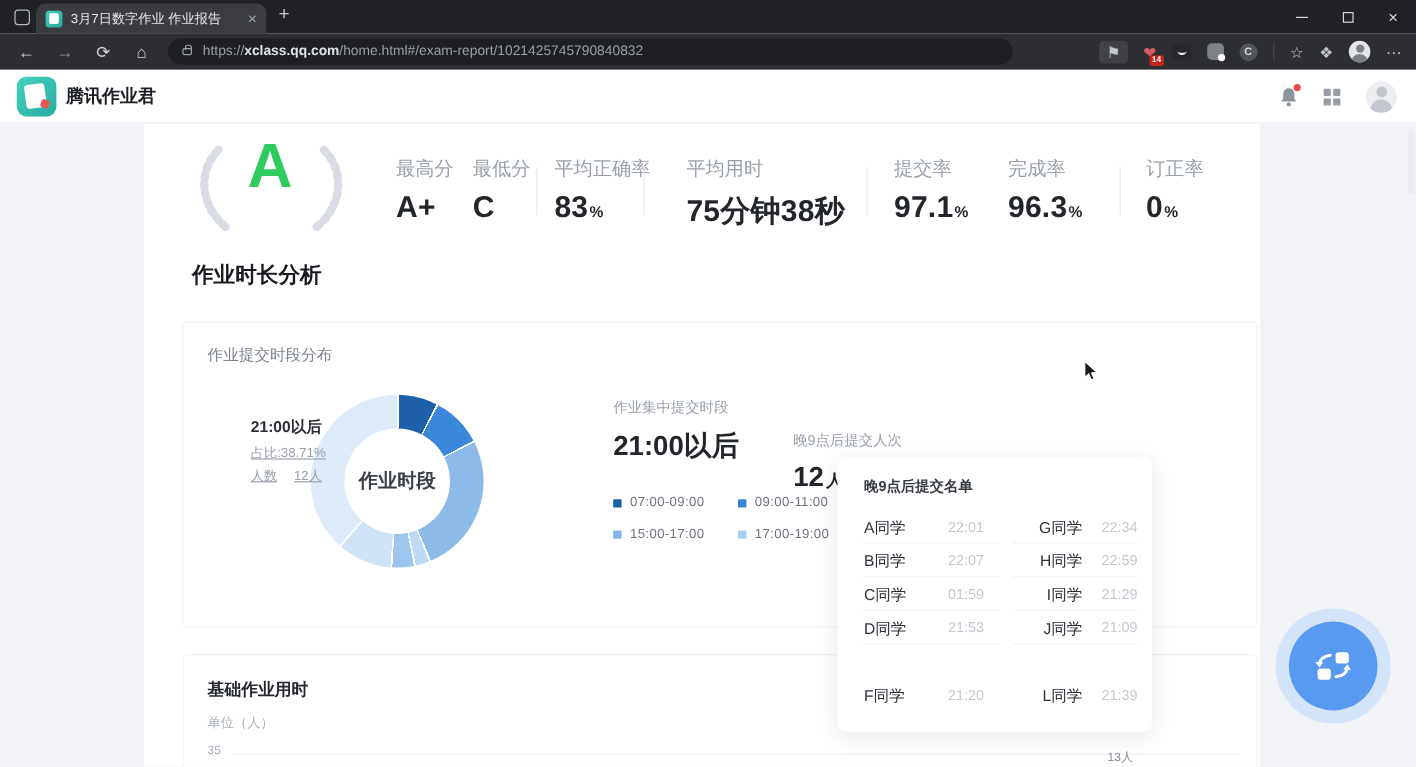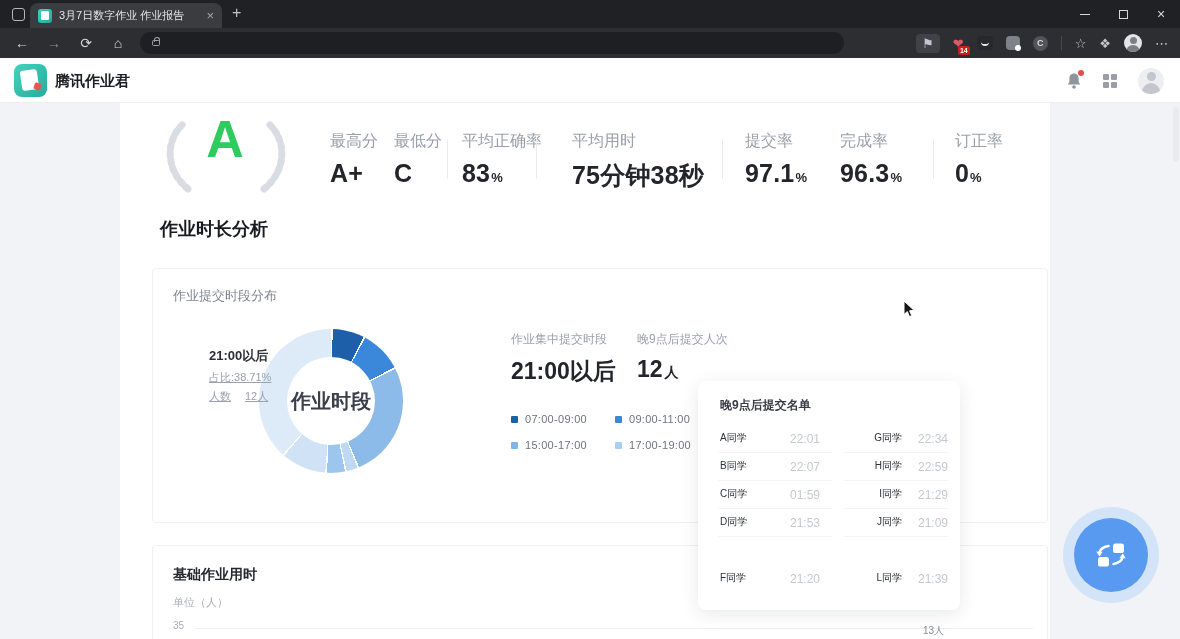--- a/index.html
+++ b/index.html
@@ -75,44 +75,44 @@
   .sdiv { position:absolute; top:36px; width:1px; height:40px; background:#e9ebee; }
   .d0{left:327px;} .d1{left:416px;} .d2{left:602px;} .d3{left:813px;}
 
   .section-title { position:absolute; left:40px; top:114px; font-size:18px; font-weight:bold; color:#181b1f; }
 
   .card1 { position:absolute; left:32px; top:165px; width:896px; height:255px; background:#fff; border:1px solid #eef0f2; border-radius:4px; }
   .card-title { position:absolute; left:20px; top:18px; font-size:13px; color:#7d848f; }
 
   .donut { position:absolute; left:106px; top:60px; width:144px; height:144px; border-radius:50%; }
   .hole { position:absolute; left:28px; top:28px; width:88px; height:88px; background:#fff; border-radius:50%; display:flex; align-items:center; justify-content:center; }
-  .hole span { font-size:20px; font-weight:bold; color:#3a404a; }
+  .hole span { font-size:16px; font-weight:bold; color:#3a404a; }
   .callout { position:absolute; left:56px; top:78px; z-index:3; }
   .callout .c1 { font-size:13px; font-weight:bold; color:#2a2e34; margin-bottom:5px; }
   .callout .c2 { font-size:11px; color:#9aa1ac; margin-bottom:4px;text-decoration:underline; }
   .callout .cv { margin-left:14px; }
 
   .fgroup { position:absolute; top:62px; }
-  .fg1 { left:358px; } .fg2 { left:484px; }
+  .fg1 { left:358px; } .fg2 { left:508px;margin-top:28px; }
   .fgl { font-size:12px; color:#9aa1ac; margin-bottom:8px; }
   .fgv { font-size:23px; font-weight:bold; color:#22262b; }
   .fgu { font-size:14px; font-weight:bold; color:#22262b; margin-left:2px; }
   .detail-link { position:absolute; left:577px; top:92px; font-size:12px; color:#3b7bef;margin-top:48px; }
 
   .legend-item { position:absolute; display:flex; align-items:center; }
   .li0{left:358px;top:144px;} .li1{left:462px;top:144px;} .li2{left:358px;top:170px;} .li3{left:462px;top:170px;}
   .sw { width:7px; height:7px; border-radius:1px; margin-right:7px; flex:none; }
   .ll { font-size:11px; color:#6d747f; letter-spacing:0.3px; }
 
   
   .popup { position:absolute; left:698px; top:381px; width:262px; height:229px; background:#fff; border-radius:8px; box-shadow:0 4px 18px rgba(30,40,60,0.10); z-index:10; }
   .popup-title { position:absolute; left:22px; top:16px; font-size:12px; font-weight:bold; color:#373c44; }
   .prow { position:absolute; left:0; width:262px; height:28px; }
   .pr0{top:44px;} .pr1{top:72px;} .pr2{top:100px;} .pr3{top:128px;} .pr4{top:156px;} .pr5{top:184px;}
-  .pname { position:absolute; font-size:10px; color:#2c3138; font-weight:500; top:6px; }
+  .pname { position:absolute; font-size:13px; color:#2c3138; font-weight:500; top:6px; }
   .ptime { position:absolute; font-size:12px; color:#c4c9d0; top:7px; }
   .pn-l{left:22px;} .pt-l{left:92px;}
   .pn-r{left:146px; width:58px; text-align:right;} .pt-r{left:210px; width:40px; text-align:right;}
   .pline { position:absolute; bottom:0; height:1px; background:#f3f4f6; }
   .pl-l{left:20px; width:114px;} .pl-r{left:146px; width:104px;}
 
   
   .card2 { position:absolute; left:32px; top:442px; width:896px; height:94px; background:#fff; border:1px solid #eef0f2; border-bottom:none; border-radius:4px 4px 0 0; }
   .card2-title { position:absolute; left:20px; top:20px; font-size:14px; font-weight:bold; color:#25292f; }
   .unit { position:absolute; left:20px; top:49px; font-size:11px; color:#a8aeb8; }
@@ -150,20 +150,21 @@
   </div>
 </div>
 
 <div class="addressbar">
   <span class="navic" style="margin-left:6px">←</span>
   <span class="navic dim">→</span>
   <span class="navic">⟳</span>
   <span class="navic">⌂</span>
   <div class="urlpill">
     <span class="lock"></span>
+    <span class="url"><span class="u1">https://</span><span class="u2">xclass.qq.com</span><span class="u1">/home.html#/exam-report/1021425745790840832</span></span>
   </div>
   <div class="baricons">
     <span class="bi bi-box">⚑</span>
     <span class="bi" style="color:#d95a62"><span>❤</span><span class="badge">14</span></span>
     <span class="bi bi-dark">
         <i></i>
       </span>
     <span class="bi bi-blob"></span>
     <span class="bi bi-c">C</span>
     <span class="bar-divider"></span>

